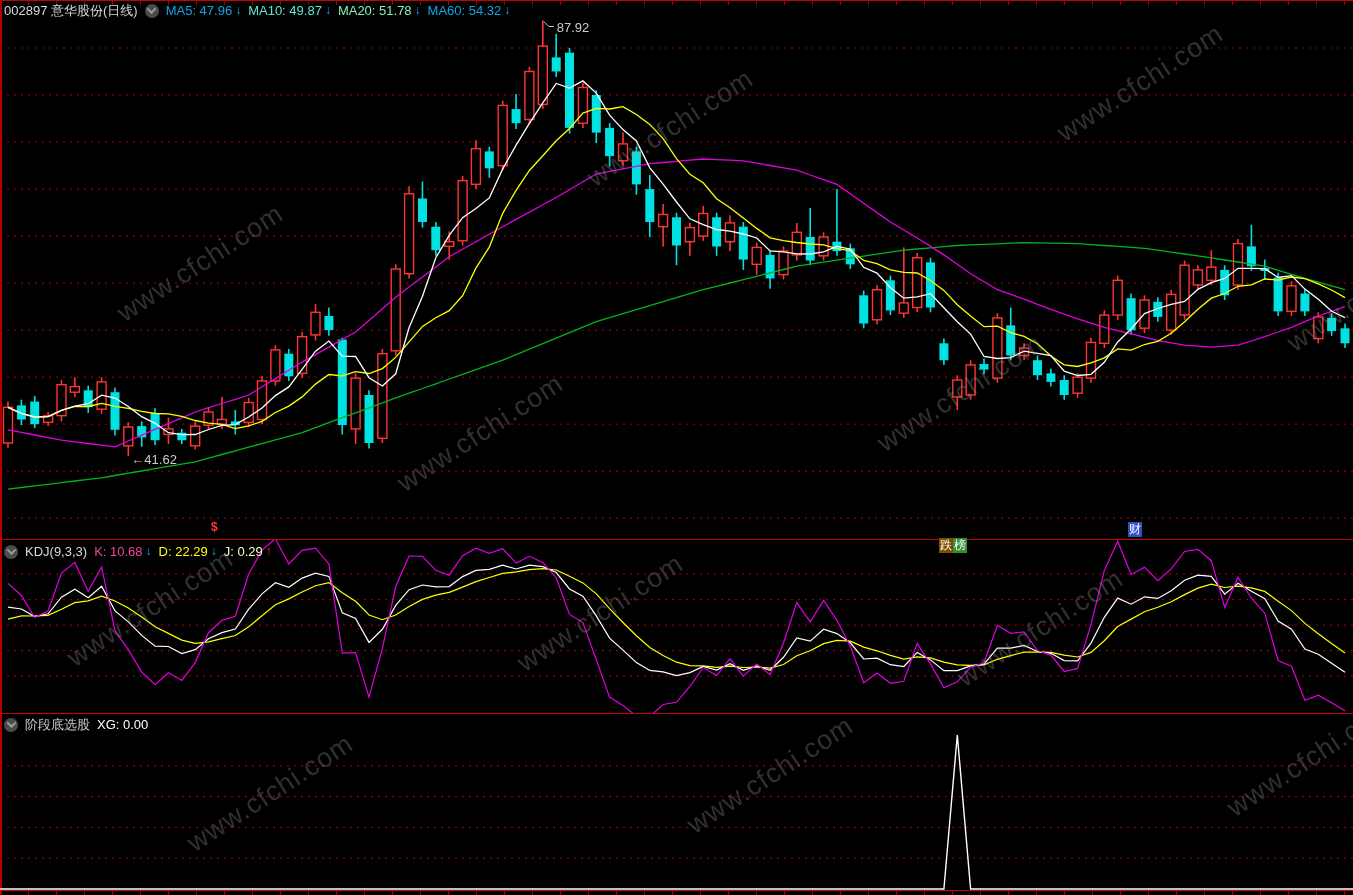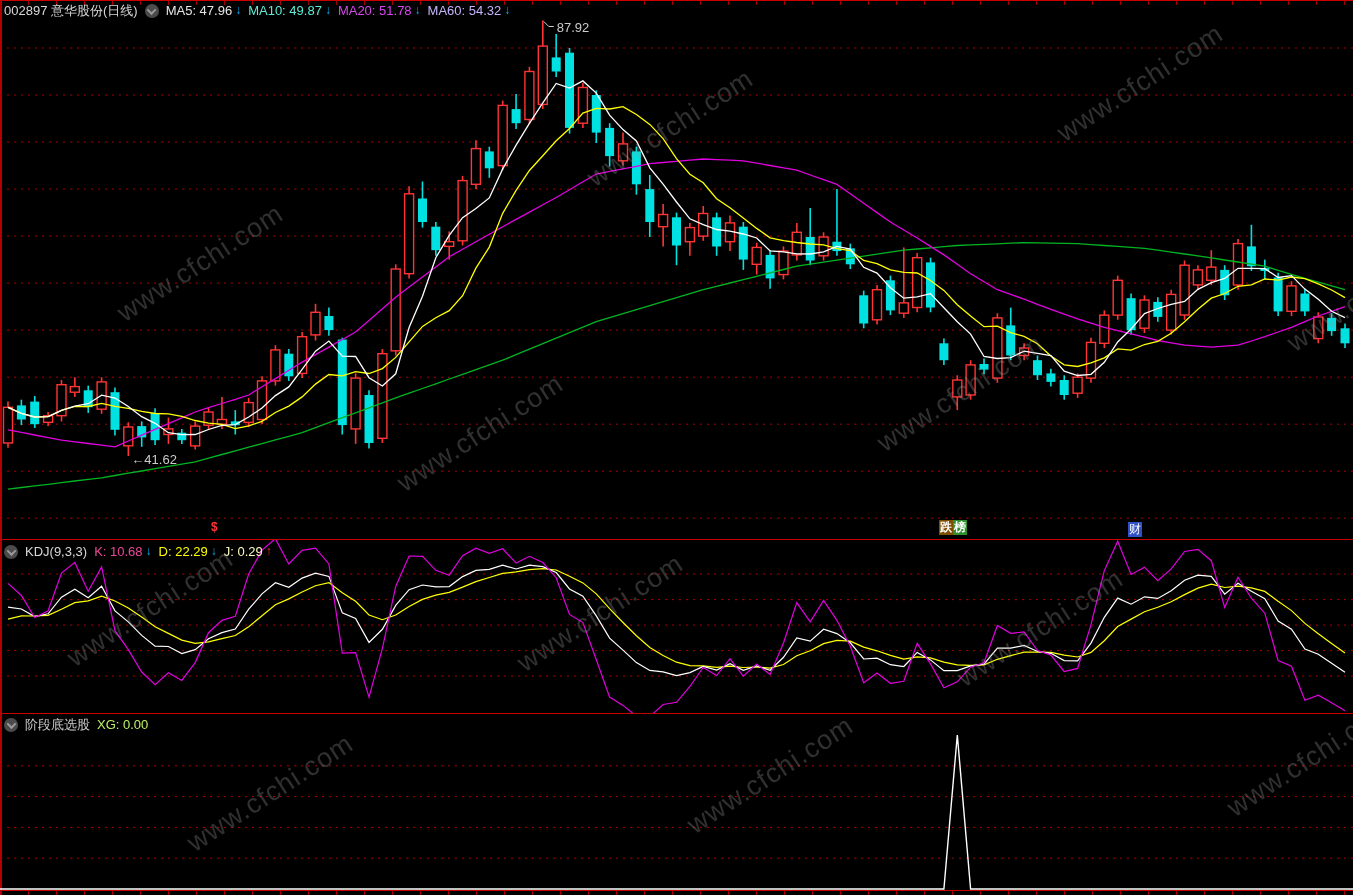--- a/index.html
+++ b/index.html
@@ -3,21 +3,21 @@
 <meta charset="utf-8">
 <style>
   html,body{margin:0;padding:0;background:#000;}
   .stage{position:relative;width:1353px;height:895px;background:#000;overflow:hidden;
          font-family:"Liberation Sans","DejaVu Sans",sans-serif;}
   svg{position:absolute;left:0;display:block;}
   .hline{position:absolute;left:0;width:1353px;height:1px;background:#c80000;}
   .tickstrip{position:absolute;left:0;width:1353px;height:4px;
              background:repeating-linear-gradient(90deg,#a00000 0 1px,transparent 1px 28px);}
   .vborder{position:absolute;top:0;left:0;width:2px;height:895px;background:#b40000;}
-  .panel-header{position:absolute;display:flex;align-items:flex-end;gap:7px;
+  .panel-header{position:absolute;display:flex;align-items:center;gap:7px;
                 font-size:13px;line-height:15px;white-space:nowrap;z-index:6;}
   .icon-circle{width:14px;height:14px;border-radius:50%;background:#4b4b4b;
                display:inline-flex;align-items:center;justify-content:center;flex:0 0 auto;cursor:pointer;}
   .icon-circle i{display:block;width:5px;height:5px;border-right:2px solid #9a9a9a;
                  border-bottom:2px solid #9a9a9a;transform:rotate(45deg) translate(-1px,-1px);}
   .arr{font-size:12px;margin-left:-4px;}
   .marker{position:absolute;z-index:6;font-size:12px;line-height:15px;}
   .badge{display:inline-block;padding:0 1px;color:#fff;}
   .wm{position:absolute;z-index:9;font-size:27px;letter-spacing:1px;color:rgba(150,150,150,0.32);
       transform:rotate(-33deg);transform-origin:left center;pointer-events:none;white-space:nowrap;}
@@ -273,27 +273,27 @@
       <line x1="0" y1="82.6" x2="1353" y2="82.6" stroke="#aa0000" stroke-width="1" stroke-dasharray="2,5"></line>
       <line x1="0" y1="51.8" x2="1353" y2="51.8" stroke="#aa0000" stroke-width="1" stroke-dasharray="2,5"></line>
       <polyline points="0,175.0 8.0,175.0 21.4,175.0 34.7,175.0 48.1,175.0 61.5,175.0 74.8,175.0 88.2,175.0 101.6,175.0 115.0,175.0 128.3,175.0 141.7,175.0 155.1,175.0 168.4,175.0 181.8,175.0 195.2,175.0 208.5,175.0 221.9,175.0 235.3,175.0 248.7,175.0 262.0,175.0 275.4,175.0 288.8,175.0 302.1,175.0 315.5,175.0 328.9,175.0 342.3,175.0 355.6,175.0 369.0,175.0 382.4,175.0 395.7,175.0 409.1,175.0 422.5,175.0 435.8,175.0 449.2,175.0 462.6,175.0 475.9,175.0 489.3,175.0 502.7,175.0 516.1,175.0 529.4,175.0 542.8,175.0 556.2,175.0 569.5,175.0 582.9,175.0 596.3,175.0 609.6,175.0 623.0,175.0 636.4,175.0 649.8,175.0 663.1,175.0 676.5,175.0 689.9,175.0 703.2,175.0 716.6,175.0 730.0,175.0 743.3,175.0 756.7,175.0 770.1,175.0 783.5,175.0 796.8,175.0 810.2,175.0 823.6,175.0 836.9,175.0 850.3,175.0 863.7,175.0 877.0,175.0 890.4,175.0 903.8,175.0 917.2,175.0 930.5,175.0 943.9,175.0 957.3,21.0 970.6,175.0 984.0,175.0 997.4,175.0 1010.7,175.0 1024.1,175.0 1037.5,175.0 1050.9,175.0 1064.2,175.0 1077.6,175.0 1091.0,175.0 1104.3,175.0 1117.7,175.0 1131.1,175.0 1144.5,175.0 1157.8,175.0 1171.2,175.0 1184.6,175.0 1197.9,175.0 1211.3,175.0 1224.7,175.0 1238.0,175.0 1251.4,175.0 1264.8,175.0 1278.1,175.0 1291.5,175.0 1304.9,175.0 1318.3,175.0 1331.6,175.0 1345.0,175.0 1353,175.0" fill="none" stroke="#ffffff" stroke-width="1.4"></polyline>
     </svg>
 
   <div class="panel-header" style="left:4px;top:3px">
     <span style="color:#d8d8d8">002897 意华股份(日线)</span>
     <span class="icon-circle">
         <i></i>
       </span>
-    <span style="color:#e5e5e5">MA5: 47.96</span>
+    <span style="color:#0ea5e9">MA5: 47.96</span>
     <span class="arr" style="color:#00b4ff">↓</span>
     <span style="color:#5eead4">MA10: 49.87</span>
     <span class="arr" style="color:#00b4ff">↓</span>
-    <span style="color:#d946ef">MA20: 51.78</span>
-    <span class="arr" style="color:#00b4ff">↓</span>
-    <span style="color:#c4b5fd">MA60: 54.32</span>
+    <span style="color:#86efac">MA20: 51.78</span>
+    <span class="arr" style="color:#00b4ff">↓</span>
+    <span style="color:#0ea5e9">MA60: 54.32</span>
     <span class="arr" style="color:#00b4ff">↓</span>
   </div>
 
   <div class="panel-header" style="left:4px;top:544px">
     <span class="icon-circle">
         <i></i>
       </span>
     <span style="color:#d8d8d8">KDJ(9,3,3)</span>
     <span style="color:#ec4899">K: 10.68</span>
     <span class="arr" style="color:#00b4ff">↓</span>
@@ -301,25 +301,25 @@
     <span class="arr" style="color:#00b4ff">↓</span>
     <span style="color:#fef9c3">J: 0.29</span>
     <span class="arr" style="color:#ff3232">↑</span>
   </div>
 
   <div class="panel-header" style="left:4px;top:717px">
     <span class="icon-circle">
         <i></i>
       </span>
     <span style="color:#cccccc">阶段底选股</span>
-    <span style="color:#bef264">XG: 0.00</span>
+    <span style="color:#ffffff">XG: 0.00</span>
   </div>
 
   <div class="marker" id="marker-dollar" style="font-weight: bold; left: 211px; top: 520px; color: rgb(255, 52, 52);">$</div>
-  <div class="marker" id="marker-diebang" style="left: 939px; top: 520px; font-weight: bold;">
+  <div class="marker" id="marker-diebang" style="left: 939px; top: 538px;">
     <span class="badge" id="badge-die" style="background: rgb(125, 78, 0); color: rgb(255, 255, 255);">跌</span><span class="badge" id="badge-bang" style="background: rgb(47, 143, 47); color: rgb(255, 255, 255);">榜</span>
   </div>
   <div class="marker" id="marker-cai" style="left: 1128px; top: 522px;">
     <span class="badge" id="badge-cai" style="background: rgb(48, 80, 200); color: rgb(255, 255, 255);">财</span>
   </div>
 
   <div id="wm-layer">
       <span class="wm" style="left: 120px; top: 300px;">www.cfchi.com</span>
       <span class="wm" style="left: 590px; top: 165px;">www.cfchi.com</span>
       <span class="wm" style="left: 1060px; top: 120px;">www.cfchi.com</span>

